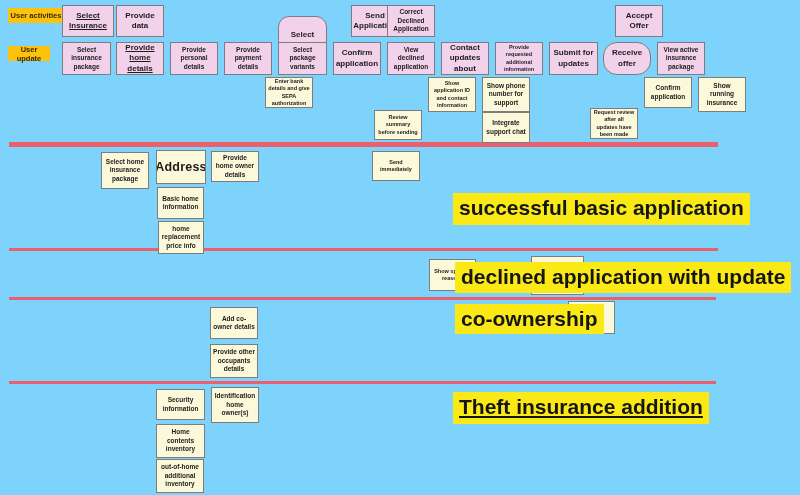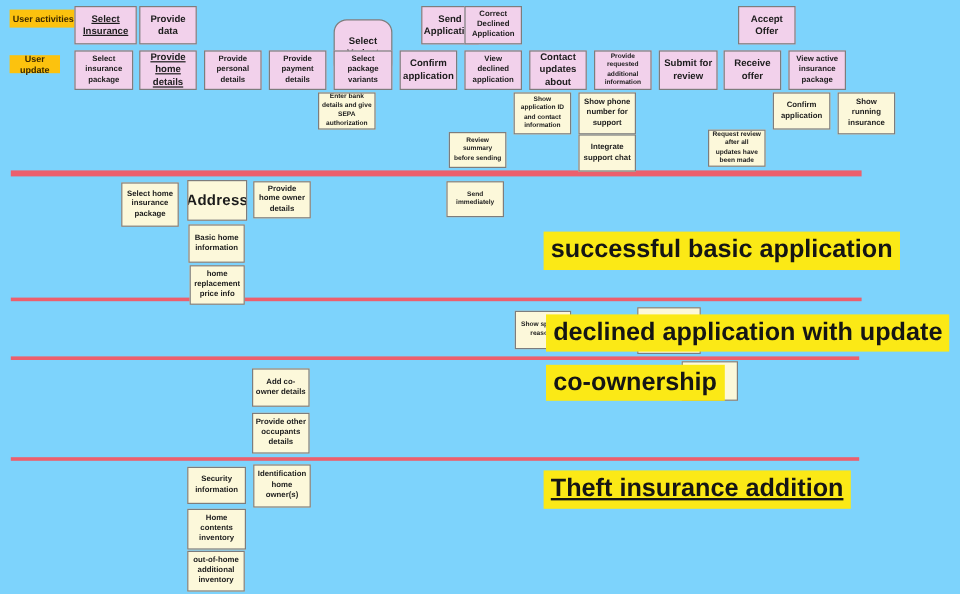--- a/index.html
+++ b/index.html
@@ -49,22 +49,22 @@
     <div class="note pink fs-l" style="left: 603px; top: 5px; width: 48px; height: 32px; margin-left: 12px;">Accept Offer</div>
     <div class="note pink fs-m" style="left: 62px; top: 42px; width: 49px; height: 33px;">Select insurance package</div>
     <div class="note pink fs-l" style="left: 116px; top: 42px; width: 48px; height: 33px; text-decoration: underline;">Provide home details</div>
     <div class="note pink fs-m" style="left: 170px; top: 42px; width: 48px; height: 33px;">Provide personal details</div>
     <div class="note pink fs-m" style="left: 224px; top: 42px; width: 48px; height: 33px;">Provide payment details</div>
     <div class="note pink fs-m" style="left: 278px; top: 42px; width: 49px; height: 33px;">Select package variants</div>
     <div class="note pink fs-l" style="left: 333px; top: 42px; width: 48px; height: 33px;">Confirm application</div>
     <div class="note pink fs-m" style="left: 387px; top: 42px; width: 48px; height: 33px;">View declined application</div>
     <div class="note pink fs-l" style="left: 441px; top: 42px; width: 48px; height: 33px;">Contact updates about</div>
     <div class="note pink fs-s" style="left: 495px; top: 42px; width: 48px; height: 33px;">Provide requested additional information</div>
-    <div class="note pink fs-l" style="left: 549px; top: 42px; width: 49px; height: 33px;">Submit for review</div>
-    <div class="note pink fs-l" style="left: 603px; top: 42px; width: 48px; height: 33px;">Receive offer</div>
+    <div class="note pink fs-l" style="left: 549px; top: 42px; width: 49px; height: 33px;">Submit for updates</div>
+    <div class="note pink fs-l" style="left: 603px; top: 42px; width: 48px; height: 33px; border-radius: 14px;">Receive offer</div>
     <div class="note pink fs-m" style="left: 657px; top: 42px; width: 48px; height: 33px;">View active insurance package</div>
     <div class="note yellow fs-s" style="left: 224px; top: 77px; width: 48px; height: 31px;">Enter bank details and give SEPA authorization</div>
     <div class="note yellow fs-s" style="left: 387px; top: 77px; width: 48px; height: 35px;">Show application ID and contact information</div>
     <div class="note yellow fs-m" style="left: 441px; top: 77px; width: 48px; height: 35px;">Show phone number for support</div>
     <div class="note yellow fs-m" style="left: 603px; top: 77px; width: 48px; height: 31px;">Confirm application</div>
     <div class="note yellow fs-m" style="left: 657px; top: 77px; width: 48px; height: 35px;">Show running insurance</div>
     <div class="note yellow fs-s" style="left: 333px; top: 110px; width: 48px; height: 30px;">Review summary before sending</div>
     <div class="note yellow fs-m" style="left: 441px; top: 112px; width: 48px; height: 31px;">Integrate support chat</div>
     <div class="note yellow fs-s" style="left: 549px; top: 108px; width: 48px; height: 31px;">Request review after all updates have been made</div>
     <div class="note yellow fs-m" style="left: 60px; top: 152px; width: 48px; height: 37px;">Select home insurance package</div>

